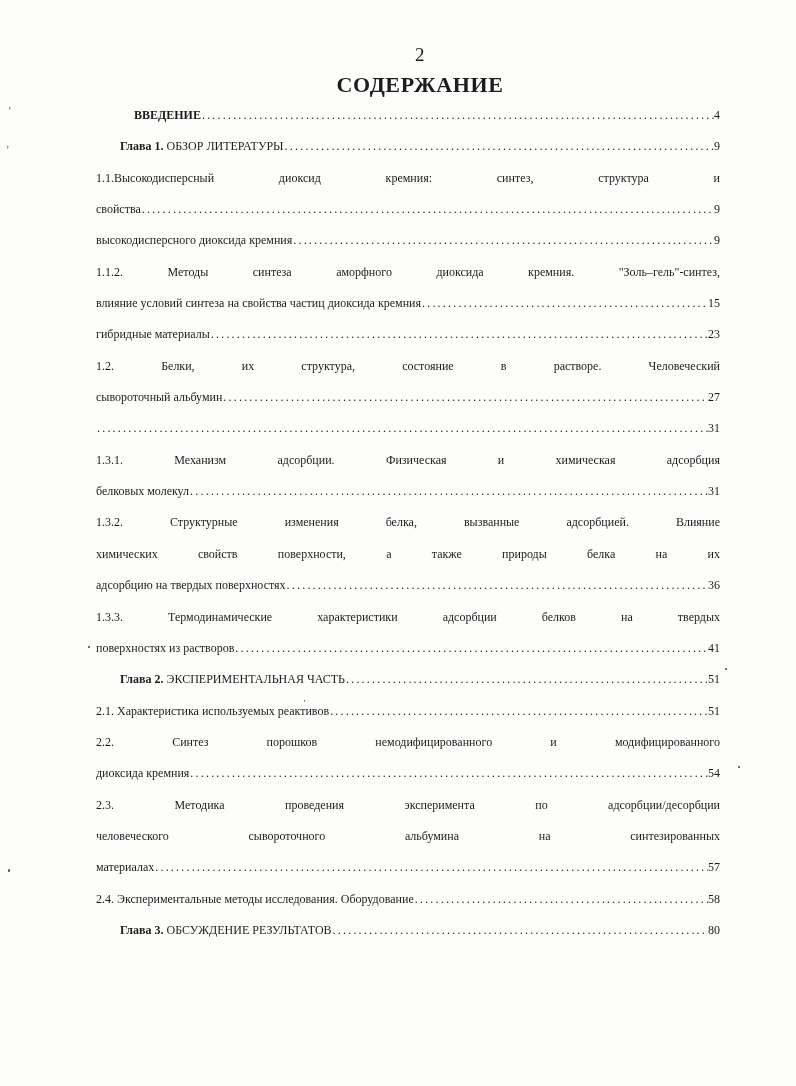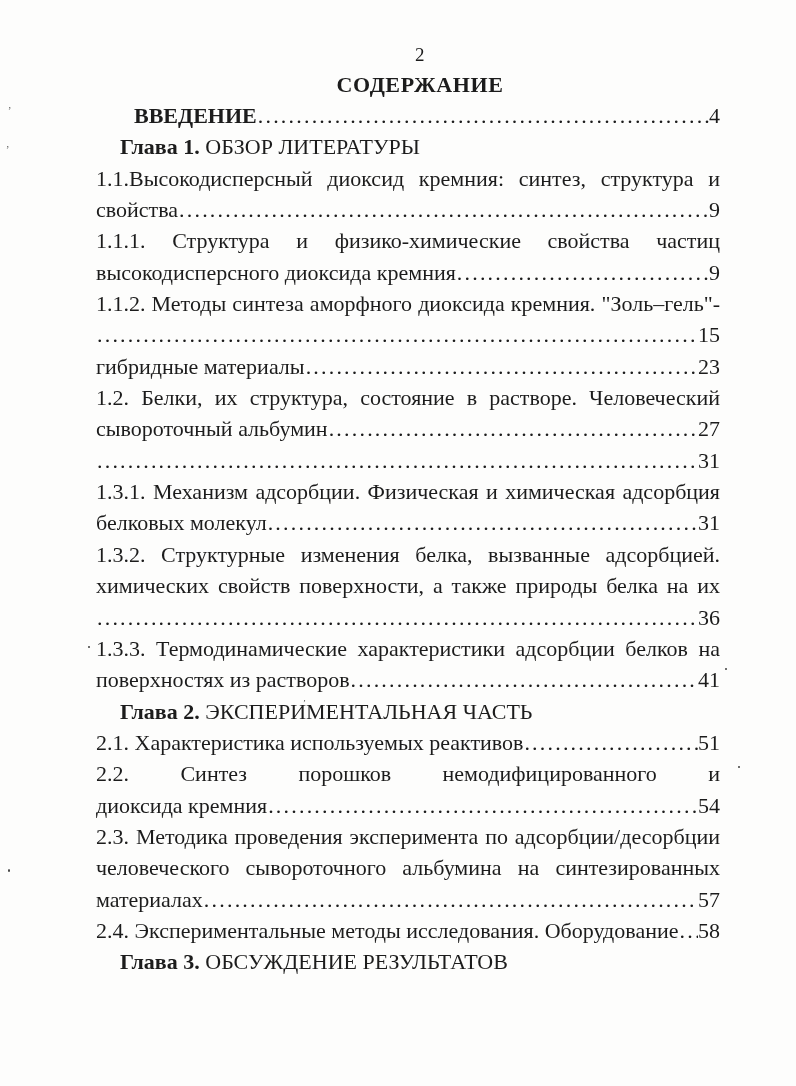--- a/index.html
+++ b/index.html
@@ -33,21 +33,21 @@
     letter-spacing: 0.6px;
   }
   .toc {
     position: absolute;
     left: 96px; top: 100px;
     width: 624px;
   }
   .line {
     height: 31.35px;
     line-height: 31.35px;
-    font-size: 22px;
+    font-size: 12px;
     display: flex;
     align-items: baseline;
     white-space: pre;
     overflow: hidden;
   }
   .line .head { flex: 0 0 auto; white-space: pre; }
   .line .b { font-weight: bold; }
   .line .dots {
     flex: 1 1 auto;
     overflow: hidden;
@@ -56,21 +56,21 @@
     padding-left: 1px;
   }
   .line .pg { flex: 0 0 auto; white-space: nowrap; }
   .line.just {
     display: block;
     text-align: justify;
     text-align-last: justify;
     white-space: normal;
   }
   .line.just .head { white-space: normal; }
-  .ind-chapter { padding-left: 24px; flex-direction: column; }
+  .ind-chapter { padding-left: 24px; }
   .ind-intro   { padding-left: 38px; }
   
   .artifact {
     position: absolute;
     color: #4a4a4a;
     font-size: 10px;
     line-height: 10px;
     pointer-events: none;
   }
   .speck {
@@ -104,36 +104,32 @@
       <div class="line just">
     <span class="head"><span class="t">1.1.Высокодисперсный диоксид кремния: синтез, структура и</span></span>
     
     
   </div>
       <div class="line">
     <span class="head"><span class="t">свойства</span></span>
     <span class="dots">..................................................................................................................................</span>
     <span class="pg">9</span>
   </div>
-      <div class="line just">
-    <span class="head"><span class="t">1.1.1. Структура и физико-химические свойства частиц</span></span>
-    
-    
-  </div>
       <div class="line">
     <span class="head"><span class="t">высокодисперсного диоксида кремния</span></span>
     <span class="dots">..................................................................................................................................</span>
     <span class="pg">9</span>
   </div>
       <div class="line just">
     <span class="head"><span class="t">1.1.2. Методы синтеза аморфного диоксида кремния. "Золь–гель"-синтез,</span></span>
     
     
   </div>
       <div class="line">
+    <span class="head"><span class="t">влияние условий синтеза на свойства частиц диоксида кремния</span></span>
     <span class="dots">..................................................................................................................................</span>
     <span class="pg">15</span>
   </div>
       <div class="line">
     <span class="head"><span class="t">гибридные материалы</span></span>
     <span class="dots">..................................................................................................................................</span>
     <span class="pg">23</span>
   </div>
       <div class="line just">
     <span class="head"><span class="t">1.2. Белки, их структура, состояние в растворе. Человеческий</span></span>
@@ -163,20 +159,21 @@
     <span class="head"><span class="t">1.3.2. Структурные изменения белка, вызванные адсорбцией. Влияние</span></span>
     
     
   </div>
       <div class="line just">
     <span class="head"><span class="t">химических свойств поверхности, а также природы белка на их</span></span>
     
     
   </div>
       <div class="line">
+    <span class="head"><span class="t">адсорбцию на твердых поверхностях</span></span>
     <span class="dots">..................................................................................................................................</span>
     <span class="pg">36</span>
   </div>
       <div class="line just">
     <span class="head"><span class="t">1.3.3. Термодинамические характеристики адсорбции белков на твердых</span></span>
     
     
   </div>
       <div class="line">
     <span class="head"><span class="t">поверхностях из растворов</span></span>

